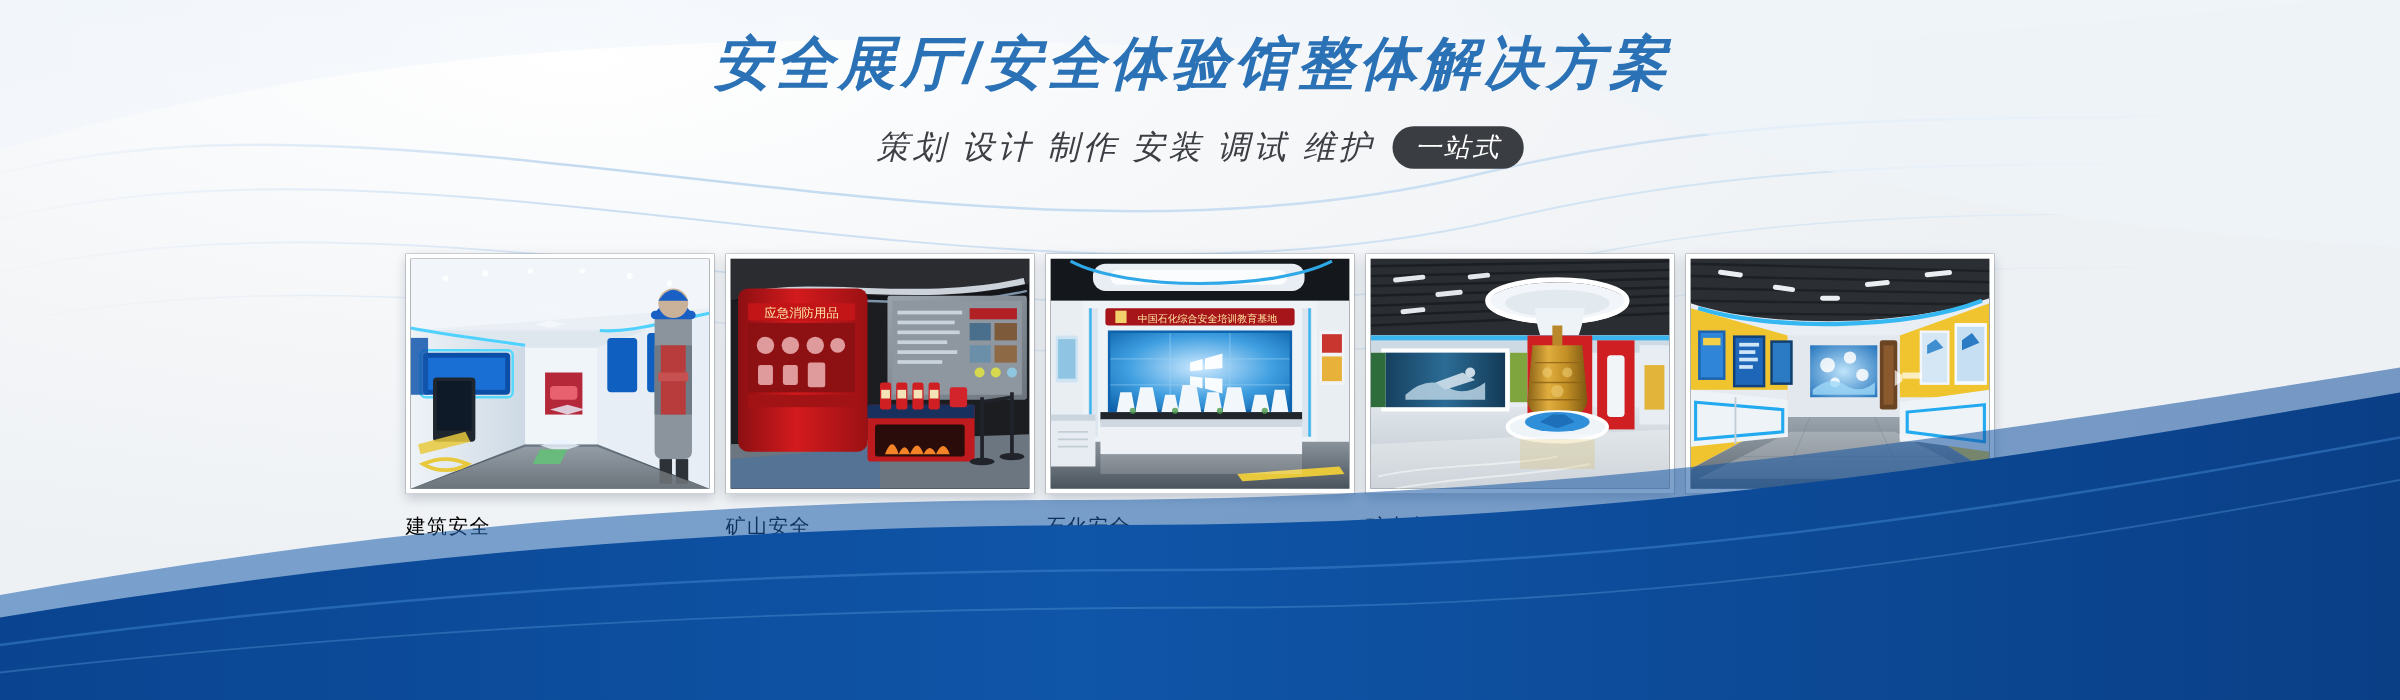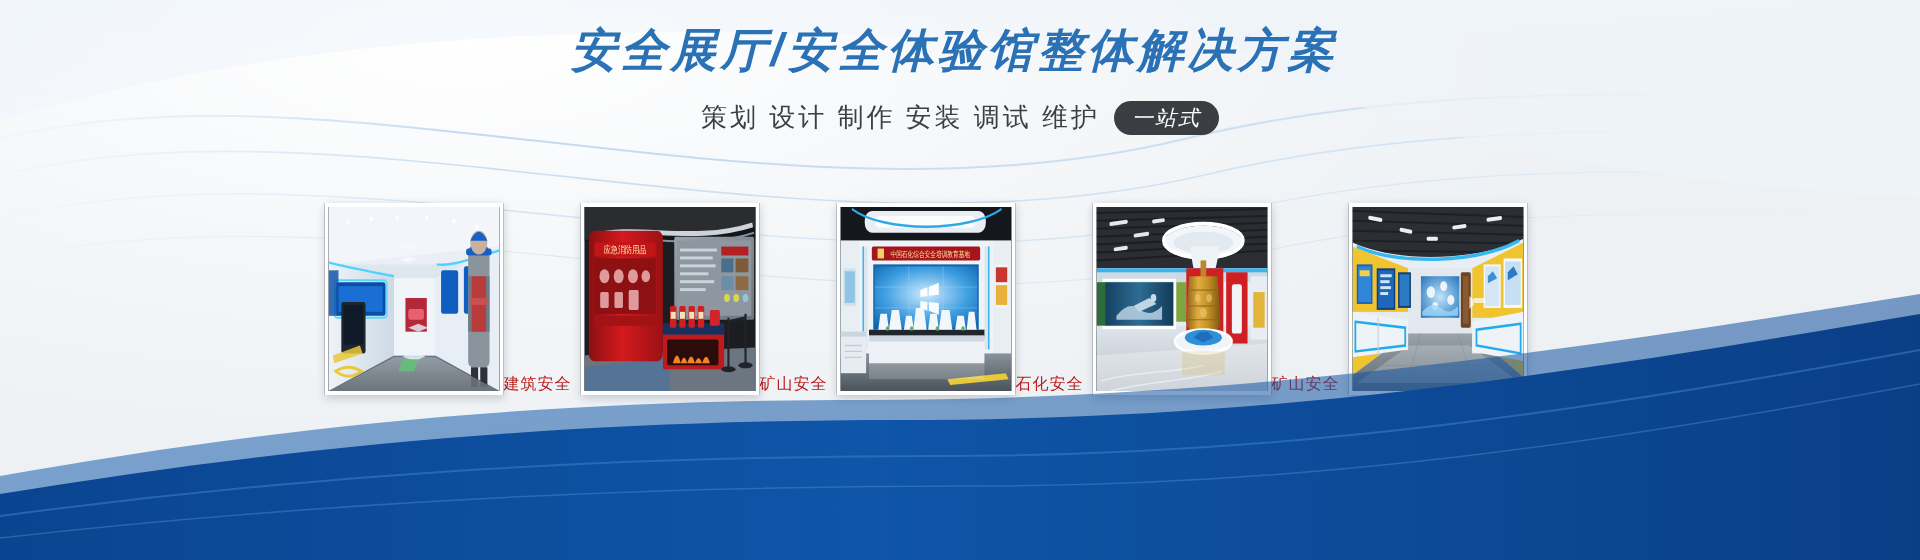--- a/index.html
+++ b/index.html
@@ -31,49 +31,49 @@
     letter-spacing:4px;
     line-height:1.15;
     white-space:nowrap;
     text-shadow:0 1px 0 rgba(255,255,255,.6);
   }
   .sub-wrap{
     position:absolute;left:0;right:0;top:100px;
     display:flex;align-items:center;justify-content:center;gap:14px;
   }
   .sub-title{
-    font-size:26px;color:#3c3f44;
+    font-size:26px;font-style:italic;color:#3c3f44;
     letter-spacing:3px;white-space:nowrap;
   }
   .badge{
     display:inline-flex;align-items:center;justify-content:center;
     height:34px;padding:0 18px;border-radius:18px;
     background:#3a3d42;color:#ffffff;
     font-size:21px;font-style:italic;letter-spacing:2px;
     white-space:nowrap;
     text-align:right;
   }
 
   
   .gallery{
     position:absolute;left:50%;transform:translateX(-50%);
     top:203px;display:flex;gap:9px;
   }
-  .card{width:247px;display:flex;flex-direction:row;align-items:flex-end;}
+  .card{width:247px;display:flex;flex-direction:column;align-items:flex-start;}
   .thumb{
     width:247px;height:192px;
     border:4px solid #ffffff;
     box-sizing:border-box;
     box-shadow:0 3px 9px rgba(20,40,70,.22);
     overflow:hidden;position:relative;
     background:#14202c;
   }
   .thumb svg{display:block;width:100%;height:100%;}
   .caption{
-    margin-top:16px;font-size:16px;color:#b91c1c;letter-spacing:1px;
+    margin-top:16px;font-size:16px;color:#000000;letter-spacing:1px;
     white-space:nowrap;
   }
 
   
   .bottom-wave{position:absolute;left:0;bottom:0;width:1920px;height:280px;}
 </style>
 </head>
 <body>
 
 <div id="stage">

